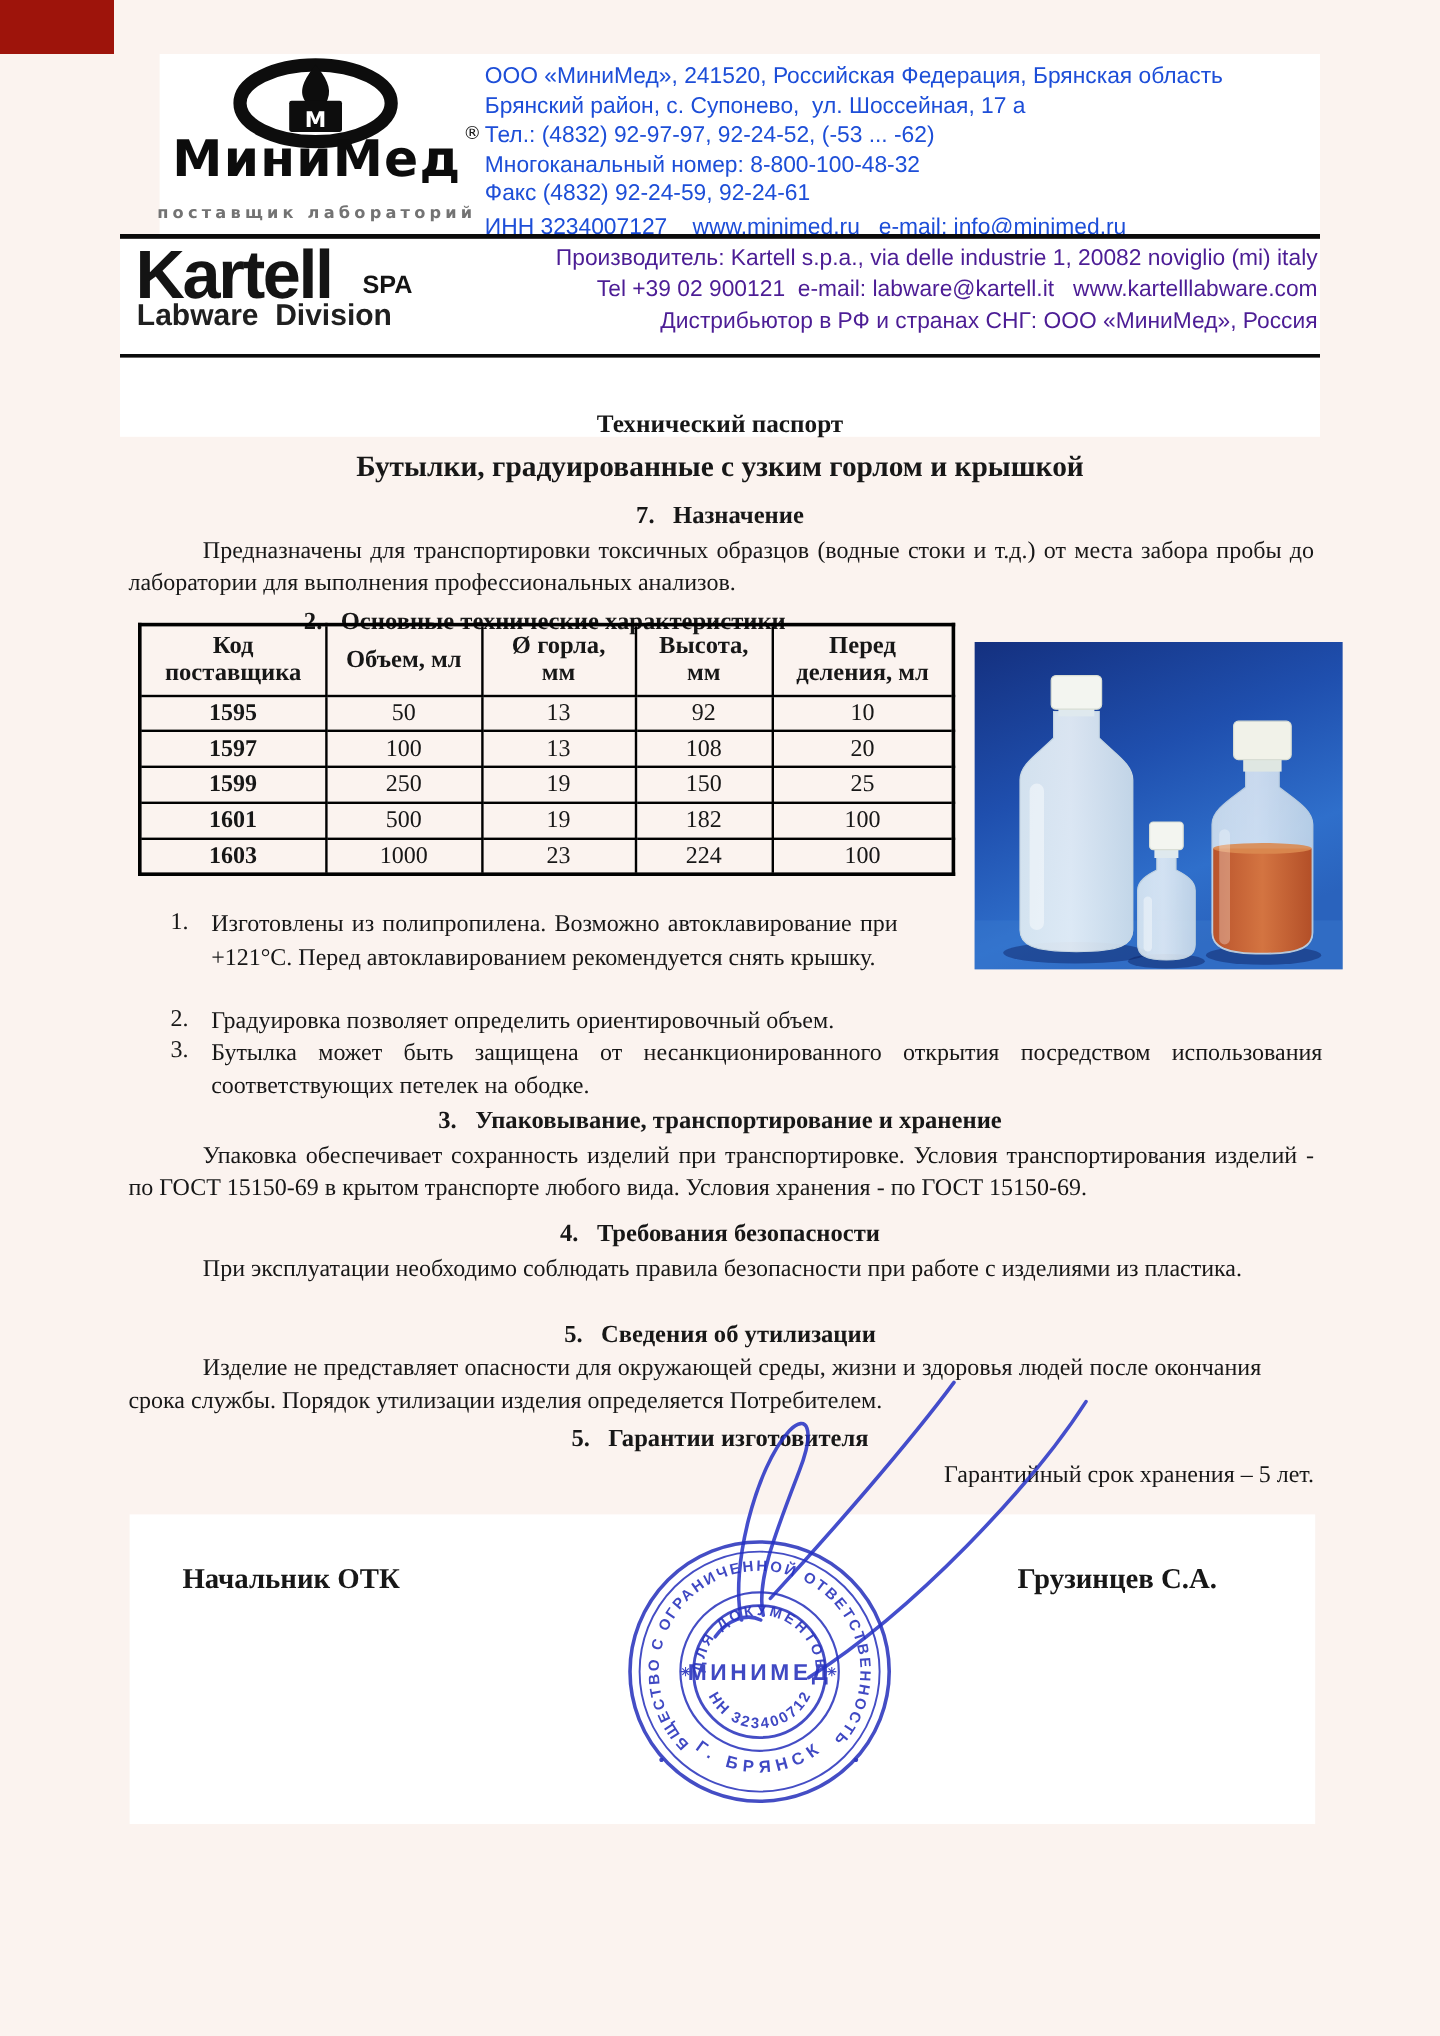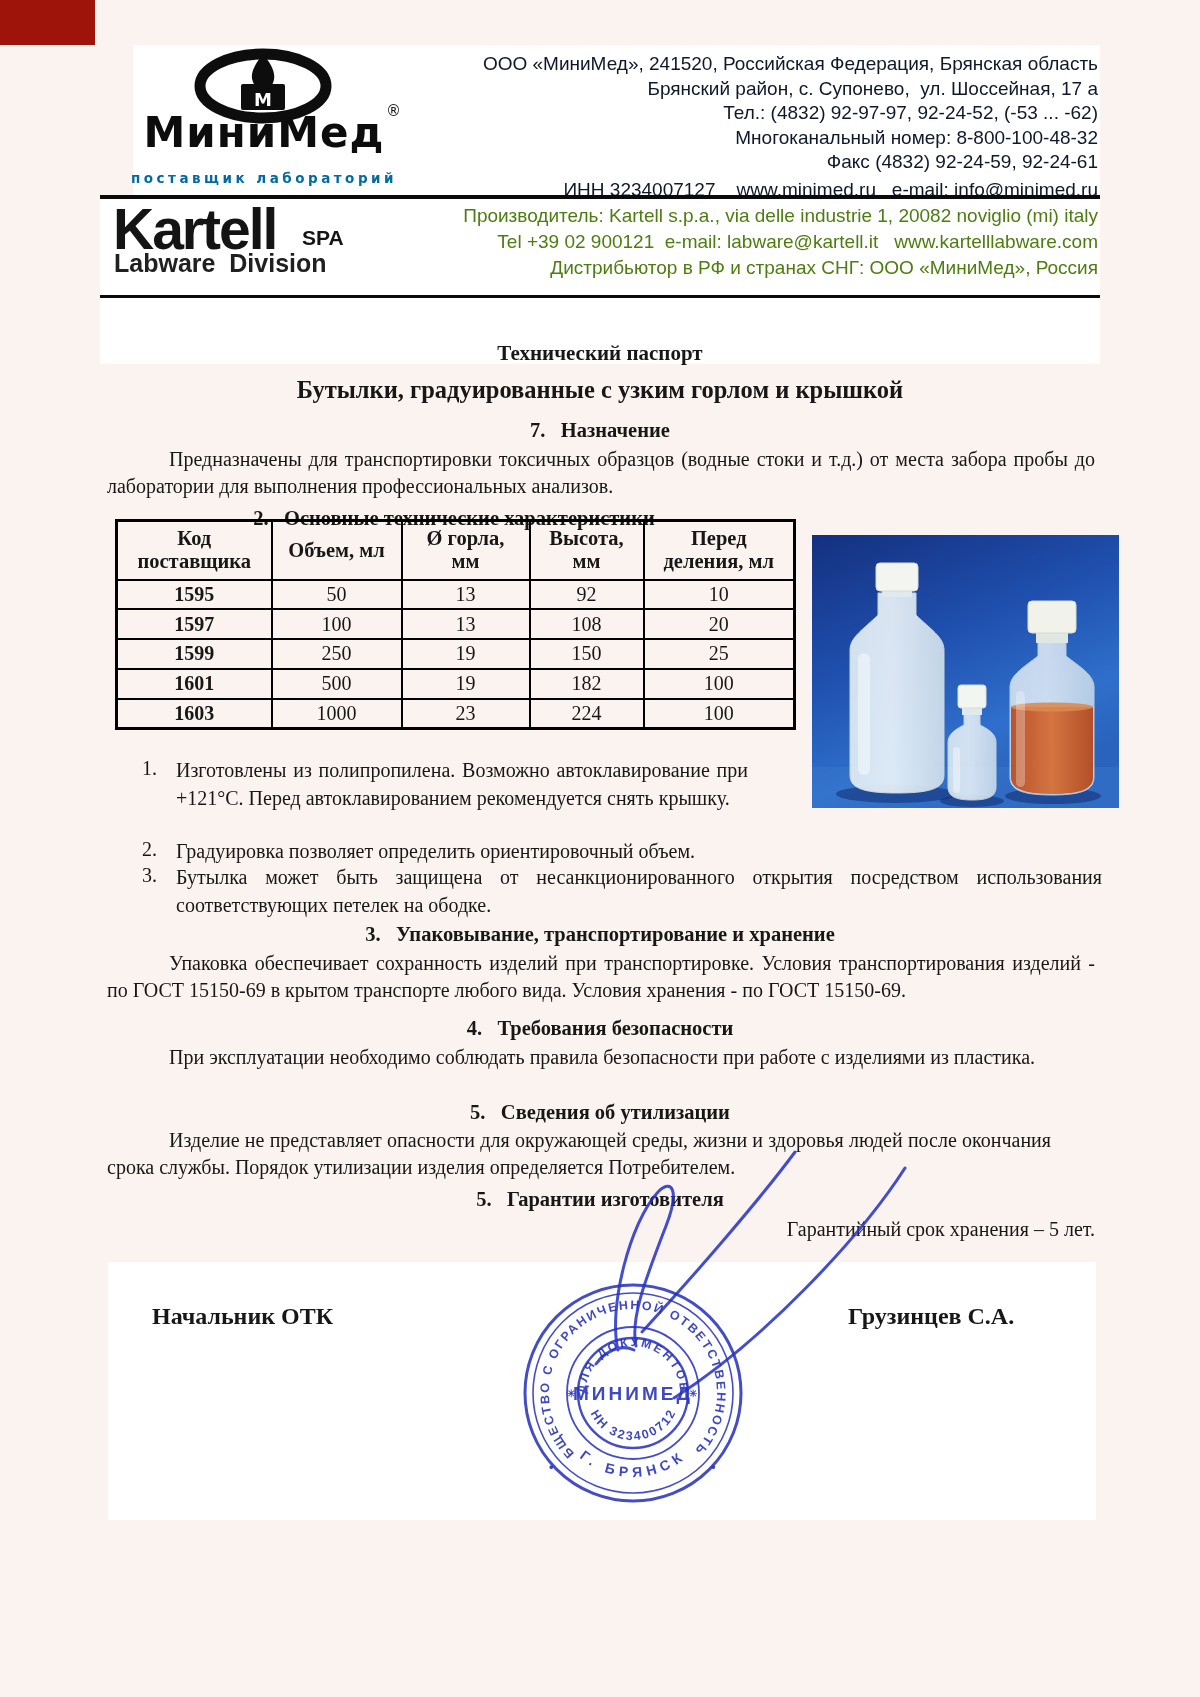--- a/index.html
+++ b/index.html
@@ -24,37 +24,37 @@
   .logo-svg { position:absolute; left:70px; top:2px; }
   .logo-brand {
     position:absolute; left:0; top:62px; width:292px; text-align:center;
     font-family:"DejaVu Sans", sans-serif; font-weight:bold; font-size:42px;
     letter-spacing:1px; color:#0c0c0c;
   }
   .logo-reg { position:absolute; left:268px; top:56px; font-family:"DejaVu Sans",sans-serif; font-size:15px; }
   .logo-tagline {
     position:absolute; left:0; top:124px; width:292px; text-align:center;
     font-family:"DejaVu Sans", sans-serif; font-weight:bold; font-size:13.5px;
-    letter-spacing:3.5px; color:#0369a1; white-space:pre;
+    letter-spacing:3.5px; color:#737373; white-space:pre;
   }
   .co-lines {
-    left:420px; top:52px; width:678px; text-align:right;
-    font-family:"Liberation Sans", sans-serif; font-size:19px; color:#0f172a;
+    left:404px; top:52px; width:678px; text-align:left;
+    font-family:"Liberation Sans", sans-serif; font-size:19px; color:#1d4ed8;
   }
   .co-lines div { height:24.5px; line-height:24.5px; white-space:pre; }
   .co-lines div:last-child { margin-top:3px; }
 
   .kartell-brand { left:113px; top:196px; font-family:"Liberation Sans",sans-serif;
     font-weight:bold; font-size:57px; letter-spacing:-2px; color:#141414; }
   .kartell-spa { left:302px; top:226px; font-family:"Liberation Sans",sans-serif;
     font-weight:bold; font-size:21px; color:#141414; }
   .kartell-div { left:114px; top:249px; font-family:"Liberation Sans",sans-serif;
     font-weight:bold; font-size:25px; color:#202020; white-space:pre; }
   .kartell-lines { left:400px; top:203px; width:698px; text-align:right;
-    font-family:"Liberation Sans",sans-serif; font-size:19px; color:#4d7c0f; }
+    font-family:"Liberation Sans",sans-serif; font-size:19px; color:#4c1d95; }
   .kartell-lines div { height:26px; line-height:26px; white-space:pre; }
 
   
   .h-center { left:100px; width:1000px; text-align:center; font-weight:bold;
     font-size:21px; white-space:pre; }
   .doc-type { top:341px; }
   .doc-title { top:376px; font-size:24.5px; }
   .h1 { top:419px; font-size:20.5px; }
   .h2 { top:507px; left:100px; width:708px; font-size:20.5px; }
   .h3 { top:923px; font-size:20.5px; }

